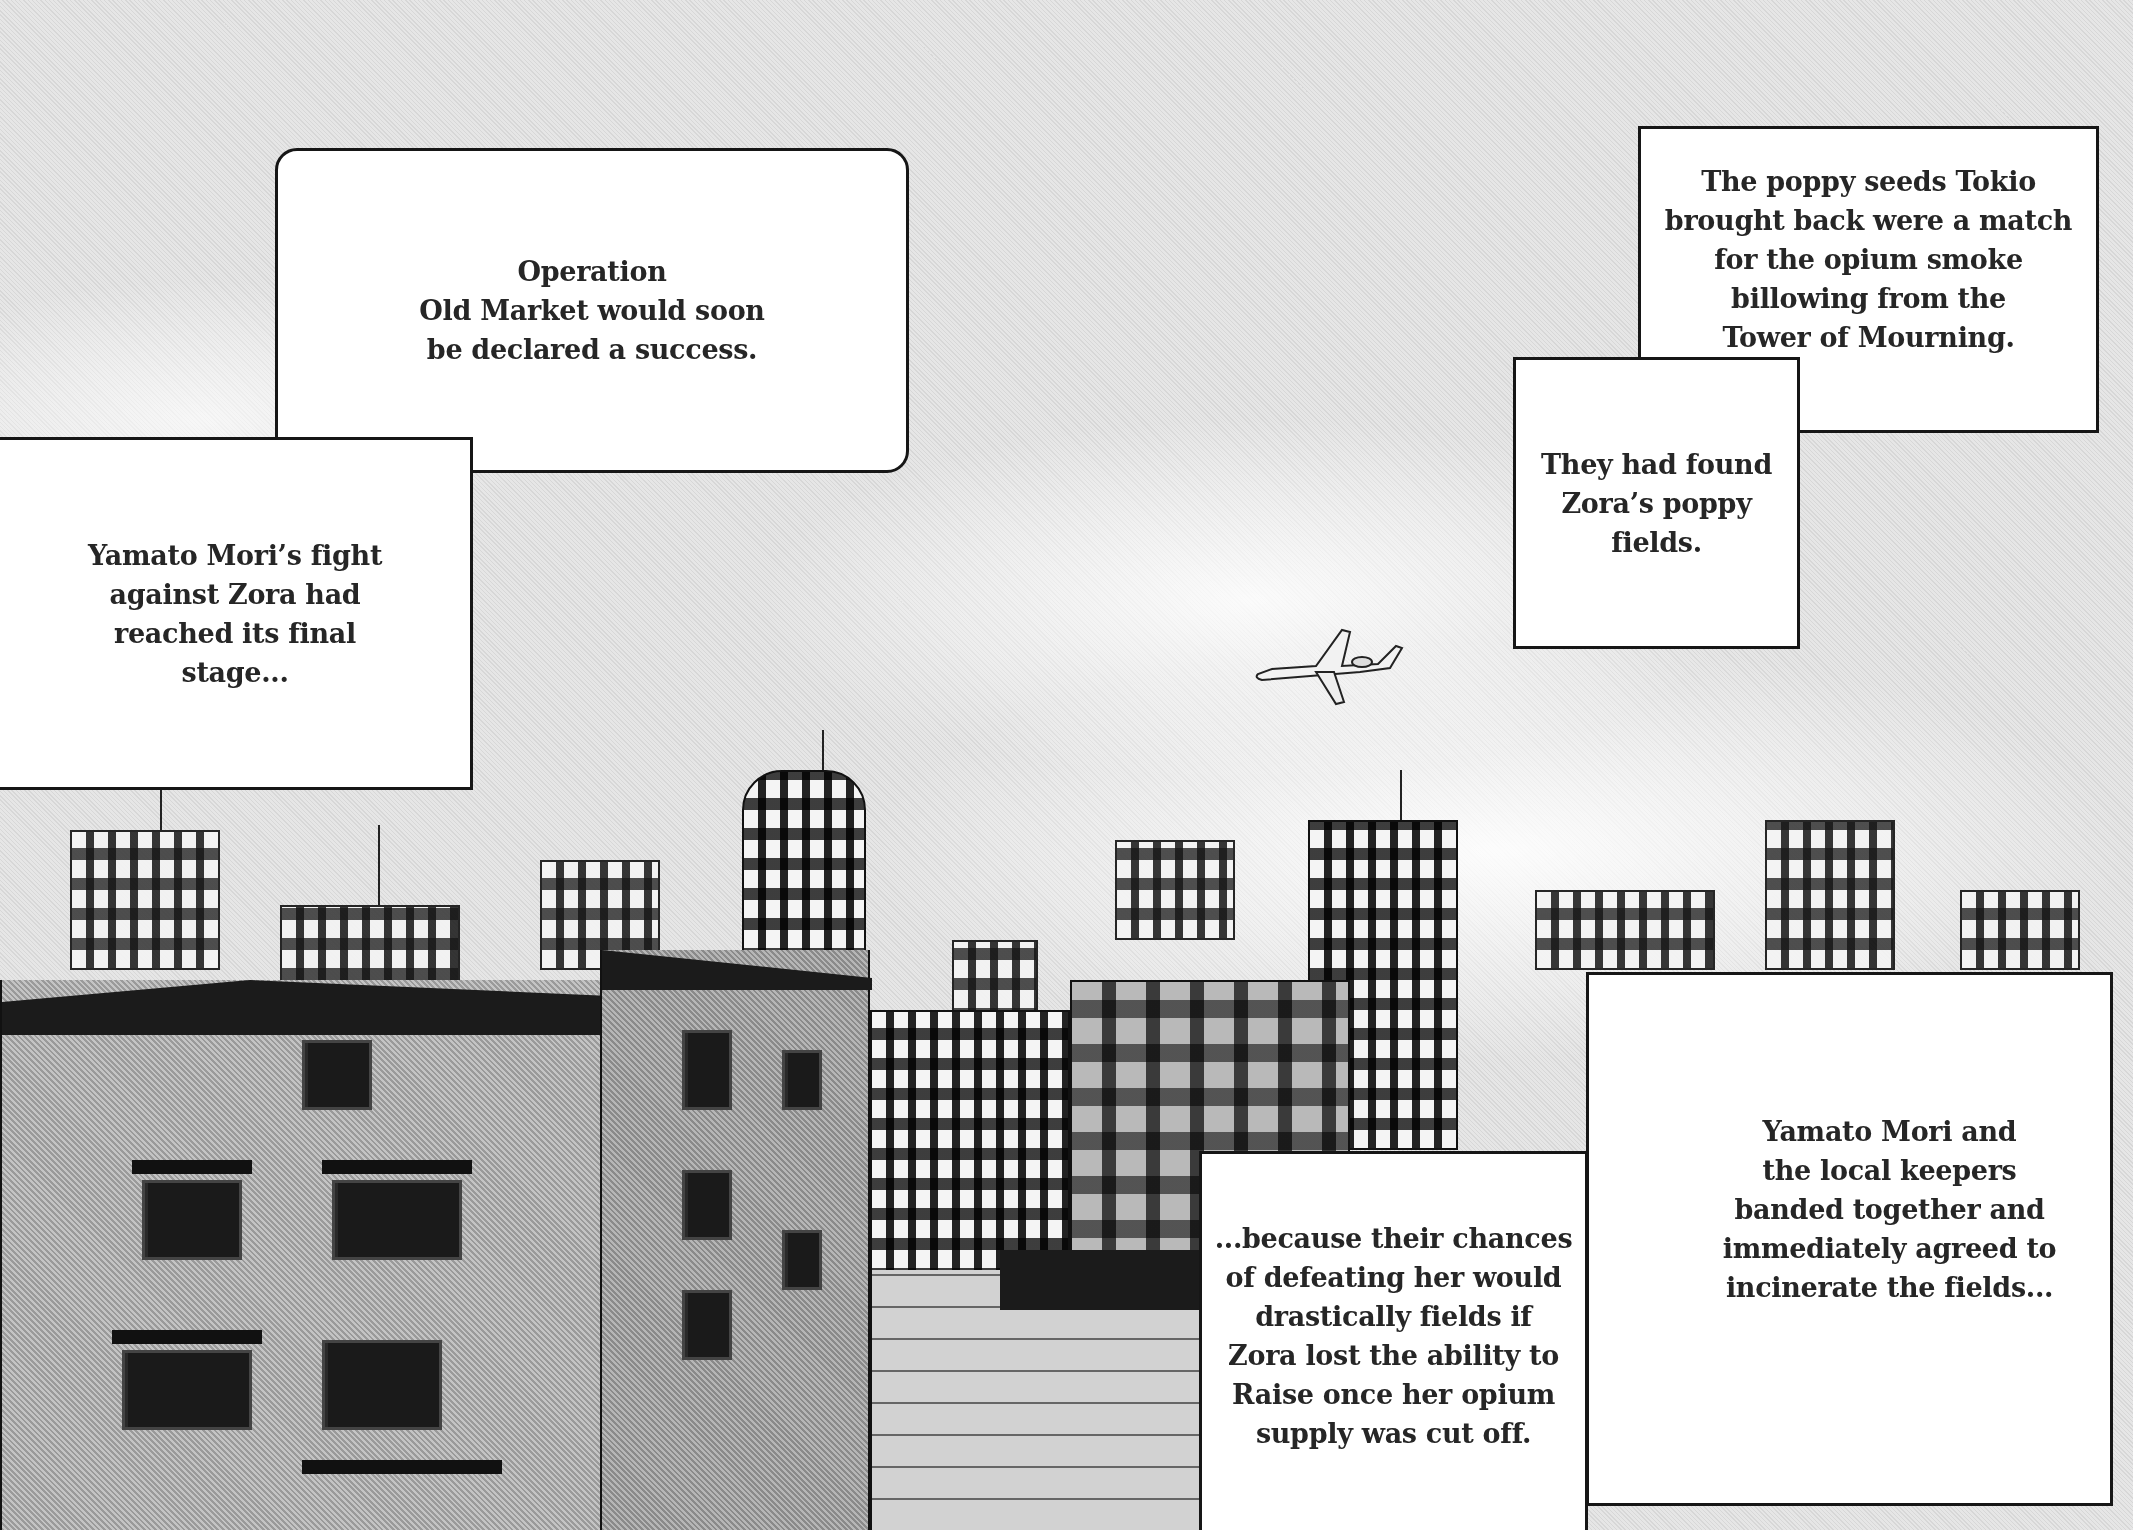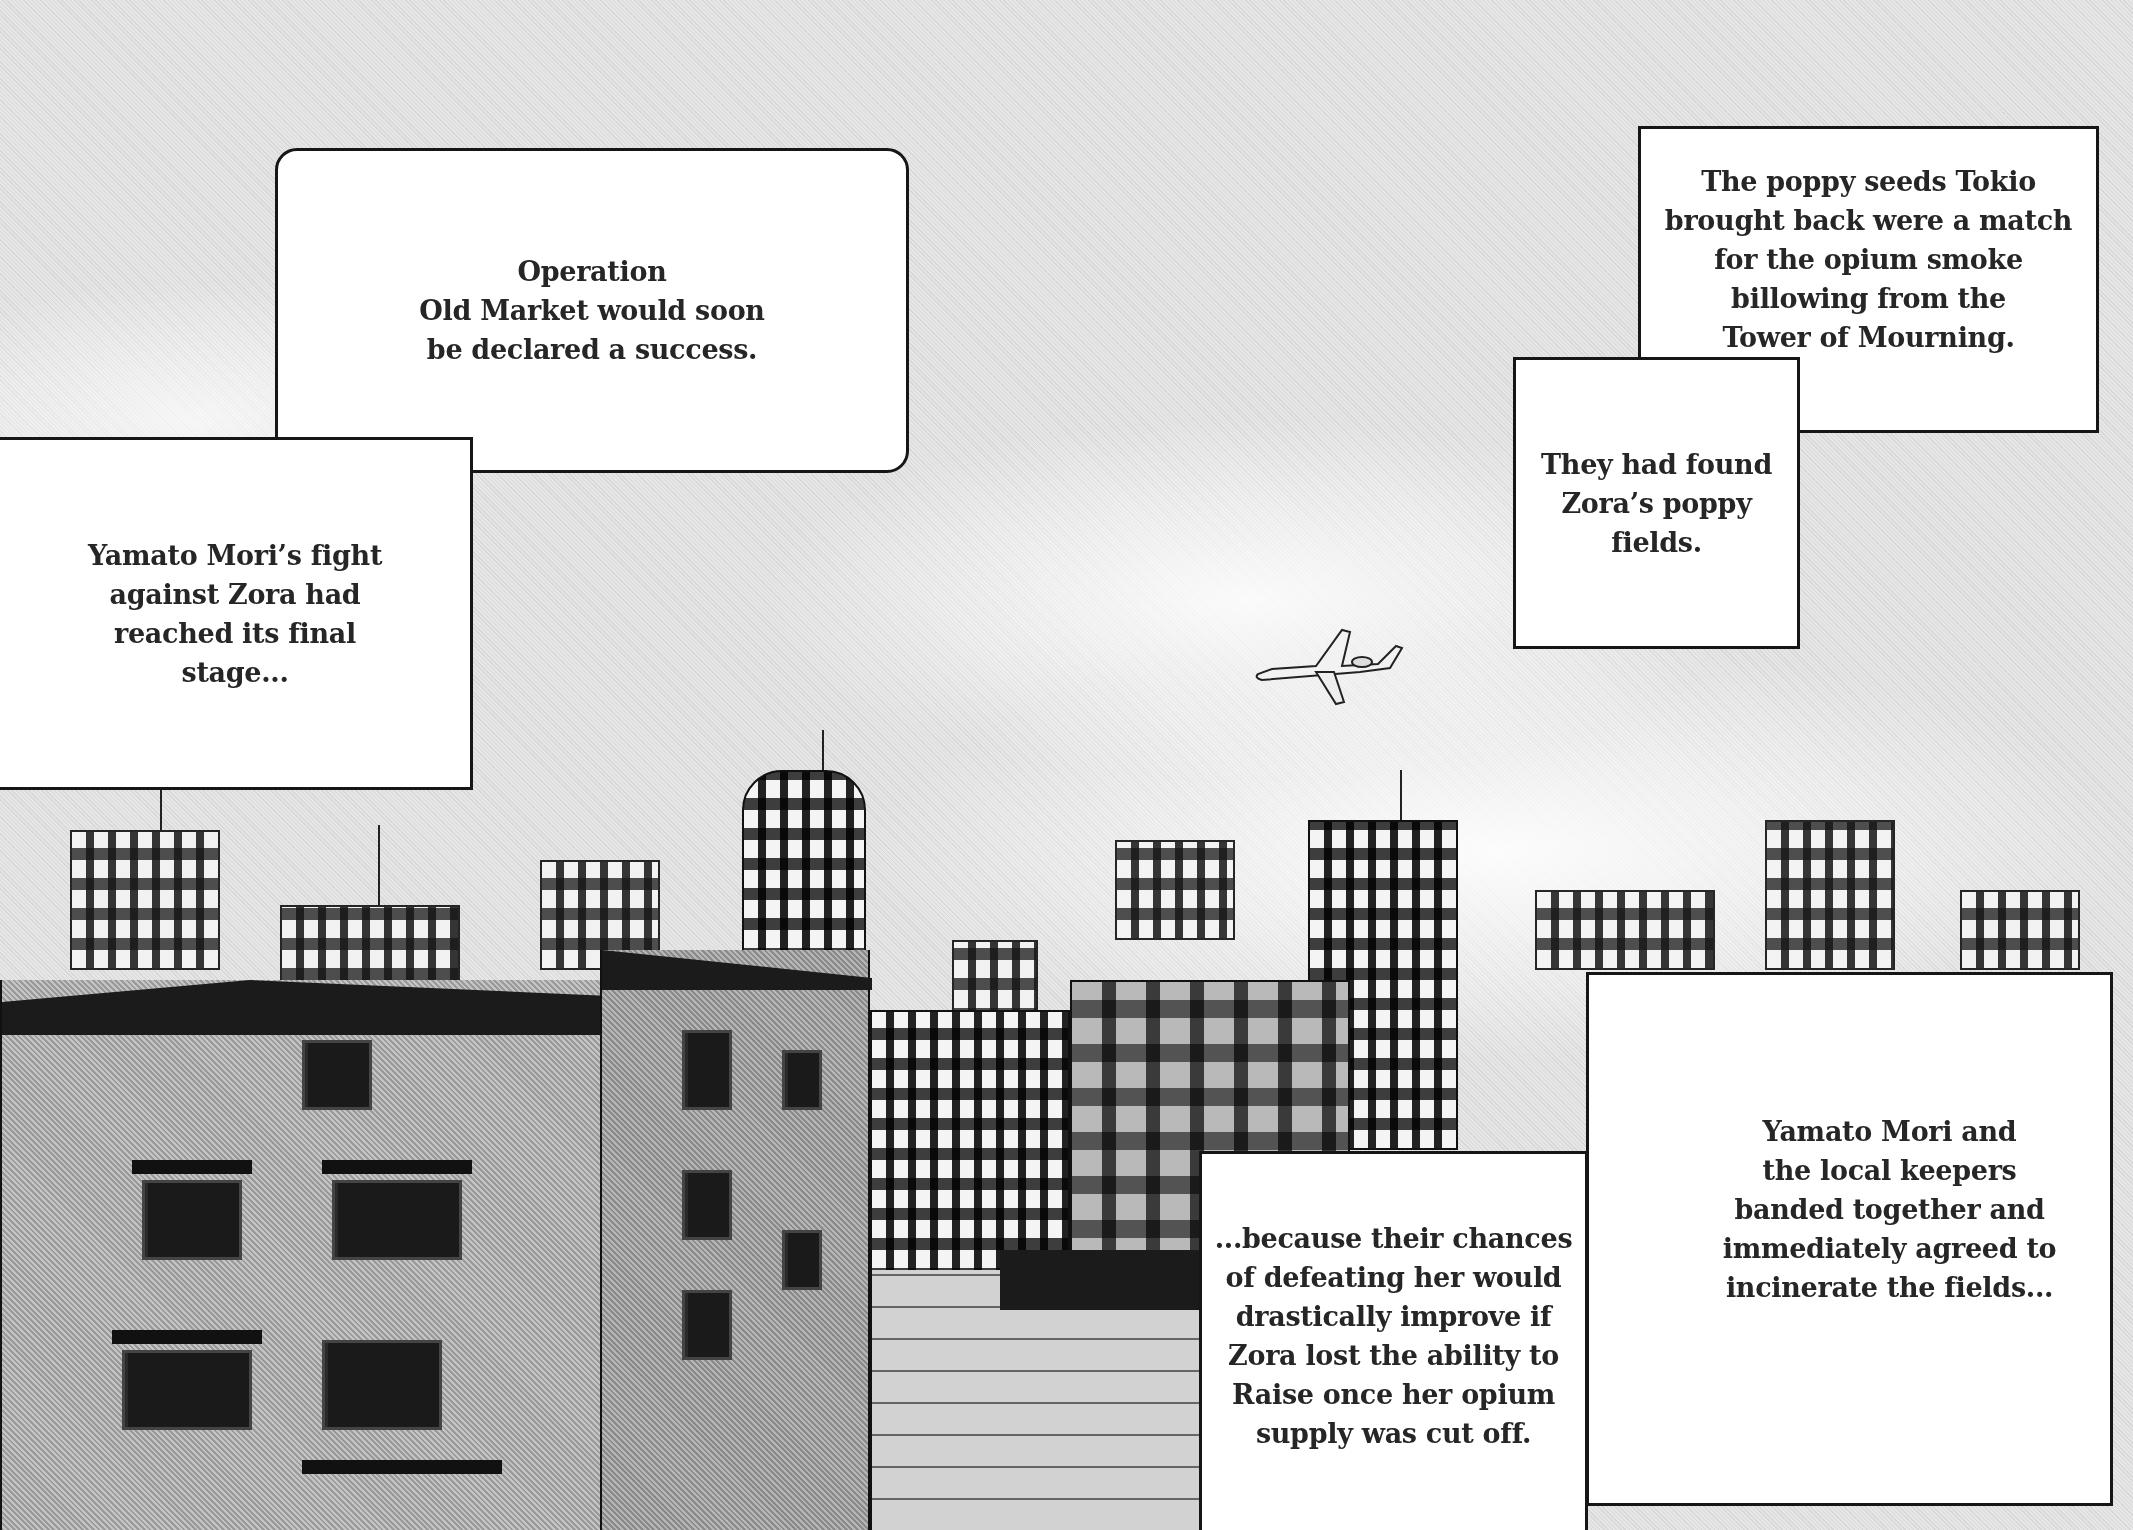--- a/index.html
+++ b/index.html
@@ -154,18 +154,18 @@
 
   <div class="caption" style="left:1513px;top:357px;width:287px;height:292px;">
     <span class="txt">They had found
 Zora’s poppy
 fields.</span>
   </div>
 
   <div class="caption" style="left:1199px;top:1151px;width:389px;height:390px;padding-bottom:20px;">
     <span class="txt">...because their chances
 of defeating her would
-drastically improve if
+drastically fields if
 Zora lost the ability to
 Raise once her opium
 supply was cut off.</span>
   </div>
 </div>
 
 </body></html>

